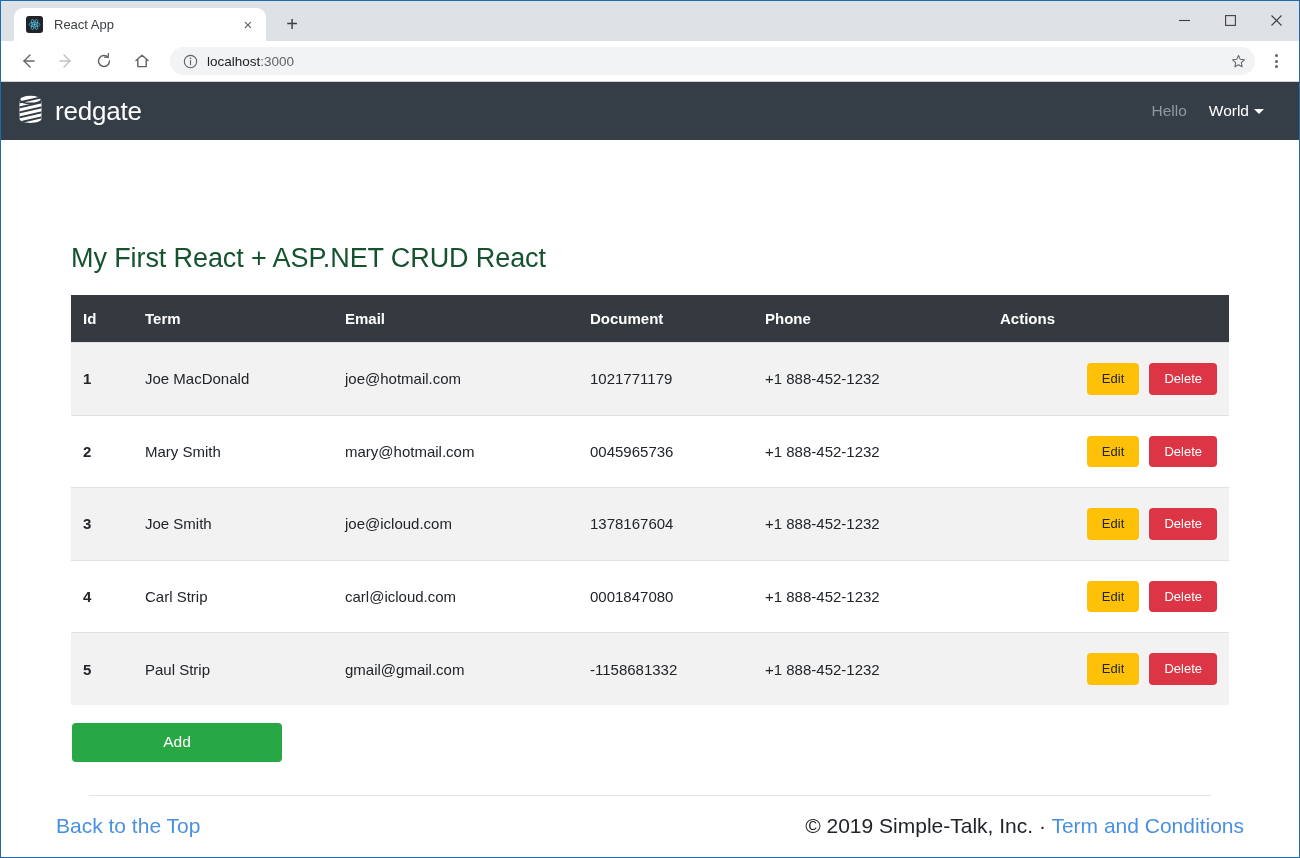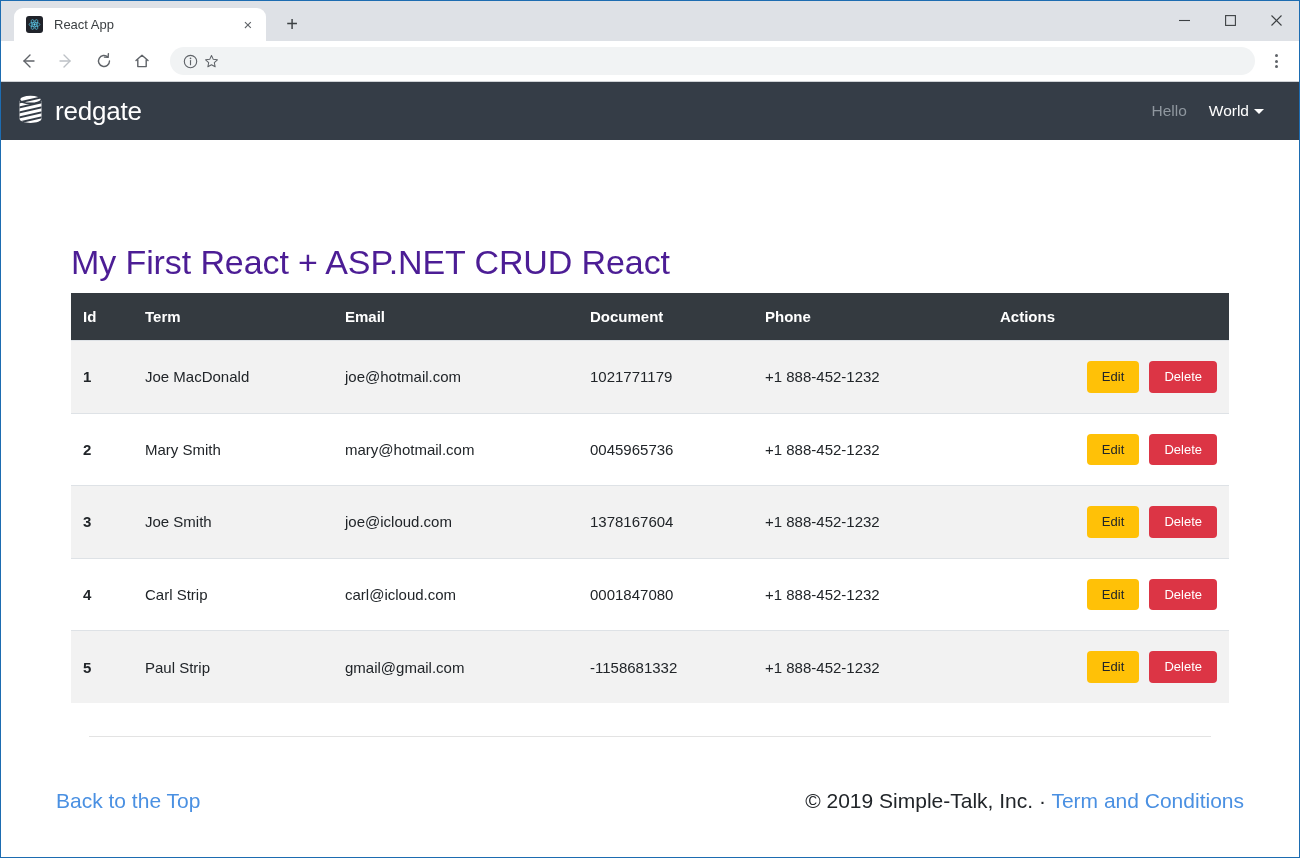--- a/index.html
+++ b/index.html
@@ -213,25 +213,25 @@
 
   
   .container {
     padding: 0 70px;
     flex: 1 1 auto;
     display: flex;
     flex-direction: column;
   }
 
   .page-title {
-    font-size: 34px;
+    font-size: 27px;
     font-weight: 400;
-    color: #4c1d95;
+    color: #14532d;
     margin-top: 103px;
-    margin-bottom: 11px;
+    margin-bottom: 21px;
     letter-spacing: -0.1px;
   }
 
   
   table.crud {
     width: 100%;
     border-collapse: collapse;
     table-layout: fixed;
   }
   table.crud thead th {
@@ -385,20 +385,21 @@
     </div>
 
     <div class="omnibox">
       <span class="omni-info">
         <svg width="15" height="15" viewBox="0 0 16 16">
             <circle cx="8" cy="8" r="6.6" fill="none" stroke="currentColor" stroke-width="1.2"></circle>
             <line x1="8" y1="7" x2="8" y2="11.4" stroke="currentColor" stroke-width="1.2" stroke-linecap="round"></line>
             <circle cx="8" cy="4.7" r="0.85" fill="currentColor"></circle>
           </svg>
       </span>
+      <span class="omni-url"><span>localhost</span><span class="port">:3000</span></span>
       <span class="omni-star">
         <svg width="15" height="15" viewBox="0 0 16 16">
             <path d="M8 1.6 L9.9 5.7 L14.3 6.2 L11 9.2 L11.9 13.6 L8 11.4 L4.1 13.6 L5 9.2 L1.7 6.2 L6.1 5.7 Z" fill="none" stroke="currentColor" stroke-width="1.1" stroke-linejoin="round"></path>
           </svg>
       </span>
     </div>
 
     <div class="kebab">
       <i></i>
         <i></i>
@@ -503,20 +504,21 @@
             <td>-1158681332</td>
             <td>+1 888-452-1232</td>
             <td class="actions">
               <button class="btn btn-edit">Edit</button>
               <button class="btn btn-delete">Delete</button>
             </td>
           </tr>
         </tbody>
       </table>
 
+      <button class="btn btn-add">Add</button>
 
       <div class="footer-rule"></div>
     </div>
 
     <div class="footer">
       <a href="#">Back to the Top</a>
       <div class="footer-right"><span>© 2019 Simple-Talk, Inc. · </span><a href="#">Term and Conditions</a></div>
     </div>
 
   </div>

